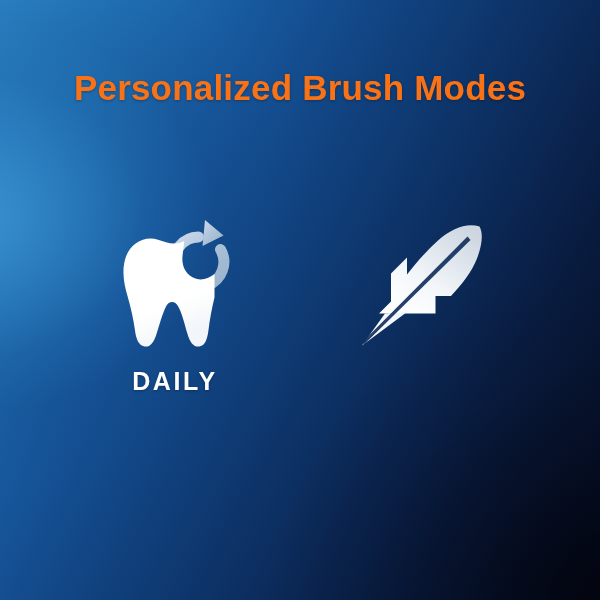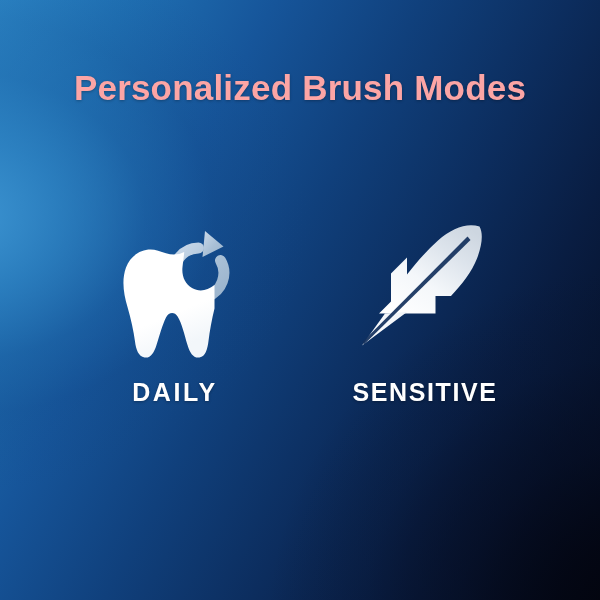--- a/index.html
+++ b/index.html
@@ -50,37 +50,37 @@
         rgba(10,30,66,0.0) 88%);
   }
 
   
   .title {
     position: absolute;
     top: 68px;
     left: 0;
     right: 0;
     text-align: center;
-    color: #fca5a5;
+    color: #f97316;
     font-size: 35px;
     font-weight: 700;
     letter-spacing: 0.2px;
     white-space: nowrap;
     text-shadow: 0 1px 3px rgba(0,0,0,0.28);
   }
 
   
   .modes {
     position: absolute;
     top: 215px;
     left: 0;
     right: 0;
     display: flex;
     justify-content: center;
-    align-items: flex-end;
+    align-items: flex-start;
   }
   .mode {
     width: 250px;
     display: flex;
     flex-direction: column;
     align-items: center;
   }
   .mode-icon {
     height: 145px;
     display: flex;
@@ -197,19 +197,16 @@
                      L 96.0 80.0
                      C 107.0 68.5, 117.0 55.5, 122.0 42.5
                      C 127.0 29.5, 128.5 17.5, 124.5 10.5 Z" fill="url(#featherGrad)"></path>
 
             <path d="M52.0 96.0 L30.0 97.5 L7.0 129.5 Z" fill="url(#featherTipGrad)"></path>
 
             <path d="M115.5 24.0 L9.0 128.5 L7.5 126.0 L112.5 20.5 Z" fill="#12305c" opacity="0.92"></path>
           </svg>
         </span>
       </div>
-      <div class="mode-label">
-        <span class="line">SENSITIVE</span>
-      </div>
     </div>
 
   </div>
 </div>
 
 </body></html>

